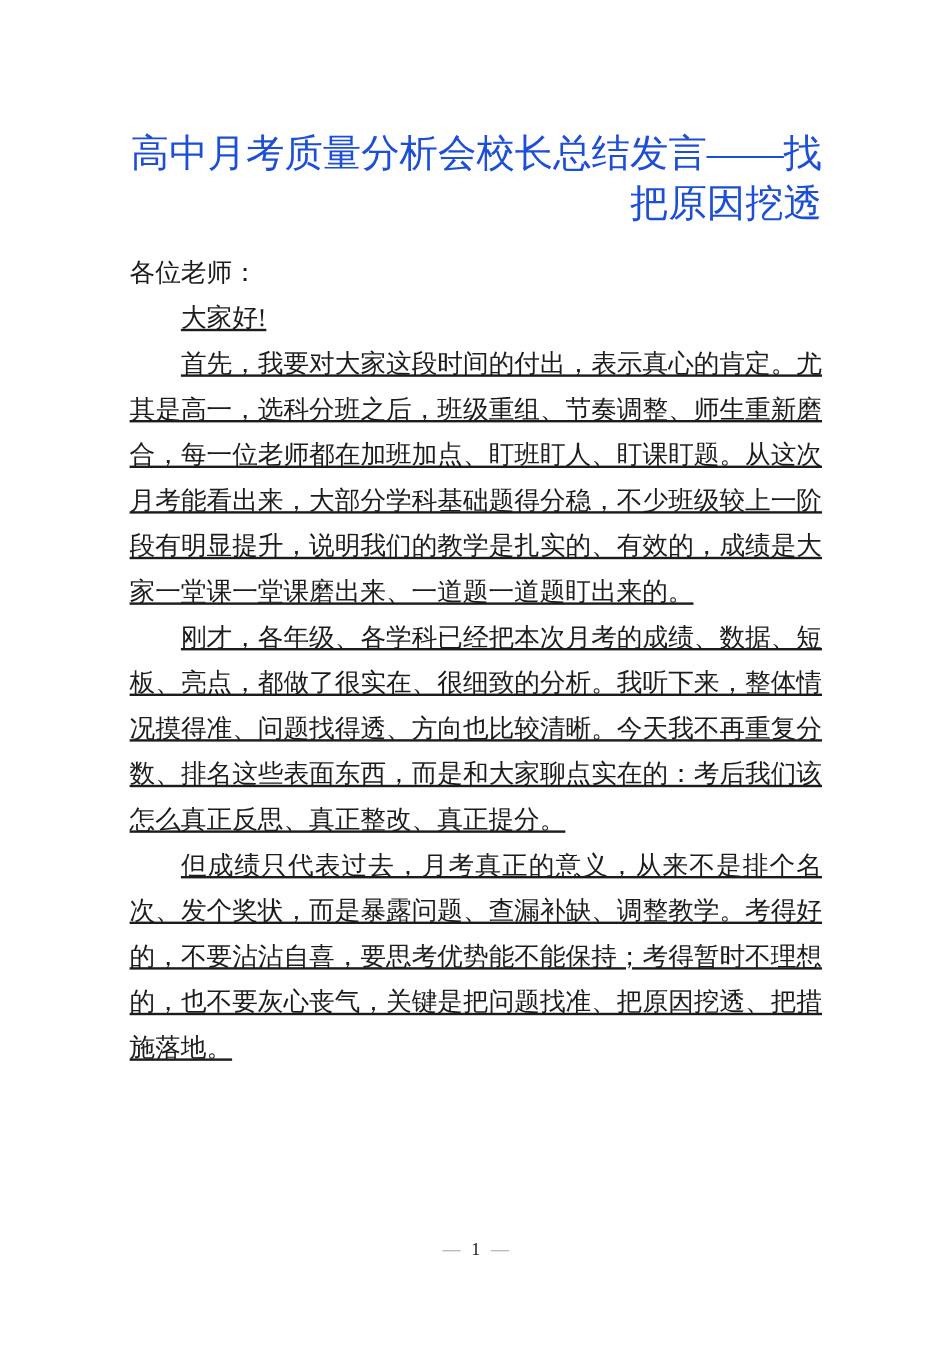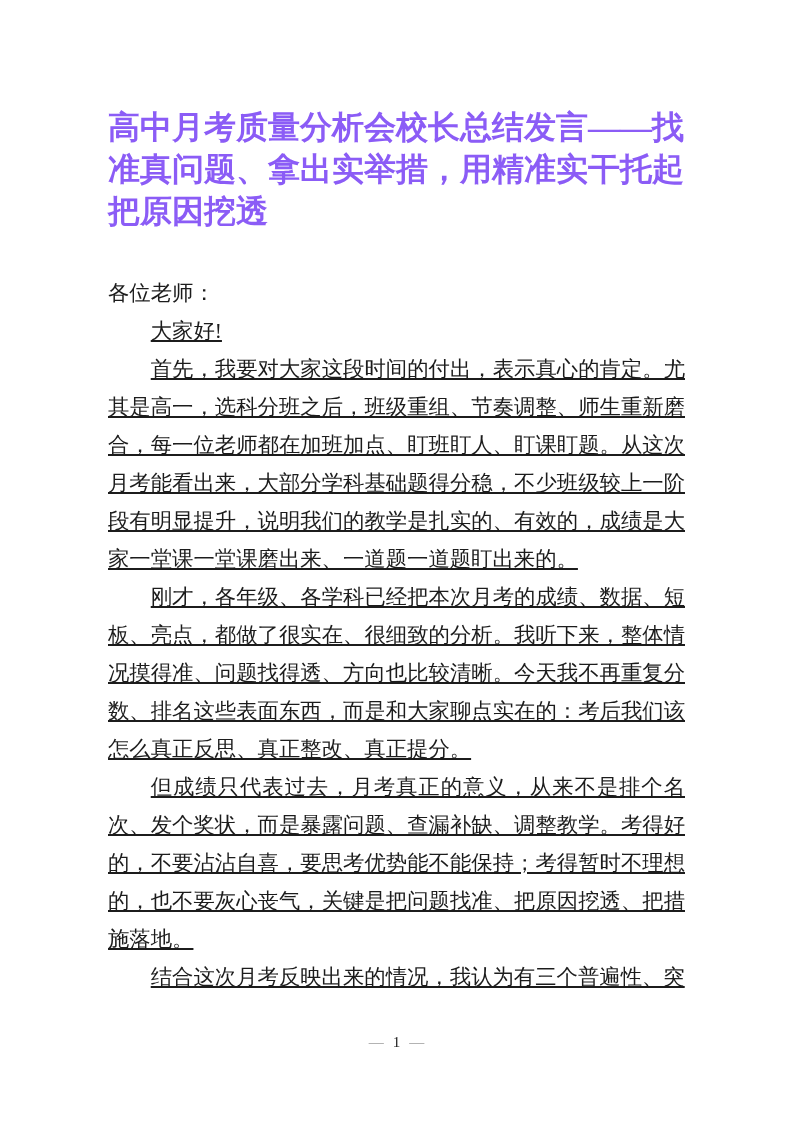--- a/index.html
+++ b/index.html
@@ -23,32 +23,32 @@
     padding: 106px 108px 0 108px;
     position: relative;
     background: #ffffff;
   }
 
   
   .doc-title {
     margin: 0;
     font-size: 32px;
     line-height: 42px;
-    font-weight: bold;
-    text-align: left;
-    color: #8b5cf6;
+    font-weight: normal;
+    text-align: right;
+    color: #1d4ed8;
   }
   .doc-title .title-line {
     display: block;
     white-space: nowrap;
   }
 
   
   .doc-body {
-    margin-top: 42px;
+    margin-top: 18px;
     font-size: 21.37px;
     line-height: 38px;
     text-align: justify;
     text-justify: inter-character;
     color: #1c1c1c;
   }
   .doc-body p {
     margin: 0;
     padding: 0;
   }
@@ -73,30 +73,28 @@
     padding: 0 9px;
   }
 </style>
 </head>
 <body>
 
 <div class="page">
 
   <h1 class="doc-title">
     <span class="title-line">高中月考质量分析会校长总结发言——找</span>
-    <span class="title-line">准真问题、拿出实举措，用精准实干托起</span>
     <span class="title-line">把原因挖透</span>
   </h1>
 
   <div class="doc-body">
     <p>各位老师：</p>
     <p class="indent">大家好!</p>
     <p class="indent">首先，我要对大家这段时间的付出，表示真心的肯定。尤其是高一，选科分班之后，班级重组、节奏调整、师生重新磨合，每一位老师都在加班加点、盯班盯人、盯课盯题。从这次月考能看出来，大部分学科基础题得分稳，不少班级较上一阶段有明显提升，说明我们的教学是扎实的、有效的，成绩是大家一堂课一堂课磨出来、一道题一道题盯出来的。</p>
     <p class="indent">刚才，各年级、各学科已经把本次月考的成绩、数据、短板、亮点，都做了很实在、很细致的分析。我听下来，整体情况摸得准、问题找得透、方向也比较清晰。今天我不再重复分数、排名这些表面东西，而是和大家聊点实在的：考后我们该怎么真正反思、真正整改、真正提分。</p>
     <p class="indent">但成绩只代表过去，月考真正的意义，从来不是排个名次、发个奖状，而是暴露问题、查漏补缺、调整教学。考得好的，不要沾沾自喜，要思考优势能不能保持；考得暂时不理想的，也不要灰心丧气，关键是把问题找准、把原因挖透、把措施落地。</p>
-    <p class="indent">结合这次月考反映出来的情况，我认为有三个普遍性、突</p>
   </div>
 
   <div class="page-footer">
     <span class="dash">—</span><span>1</span><span class="dash">—</span>
   </div>
 
 </div>
 
 </body></html>

